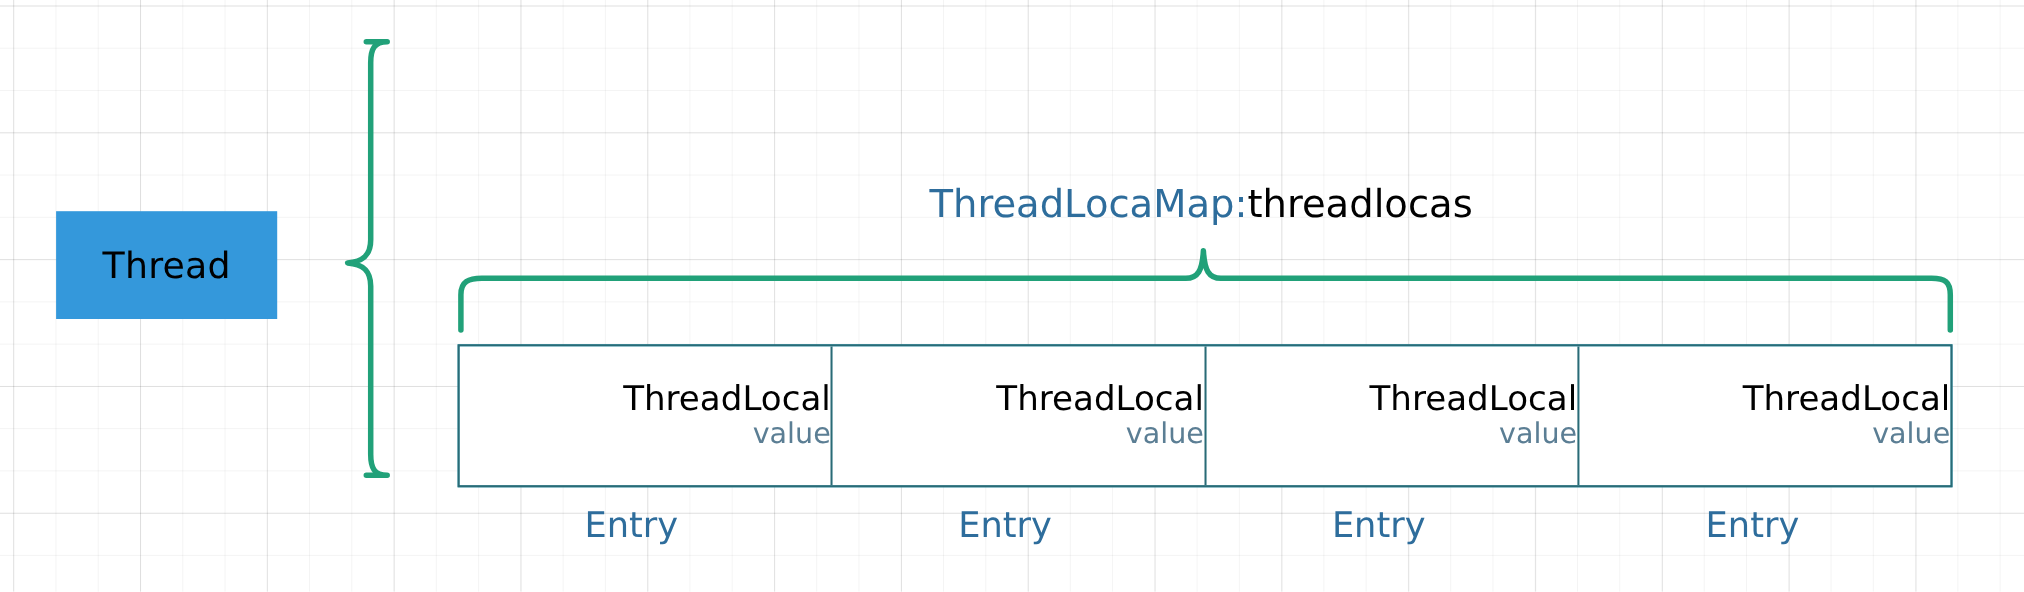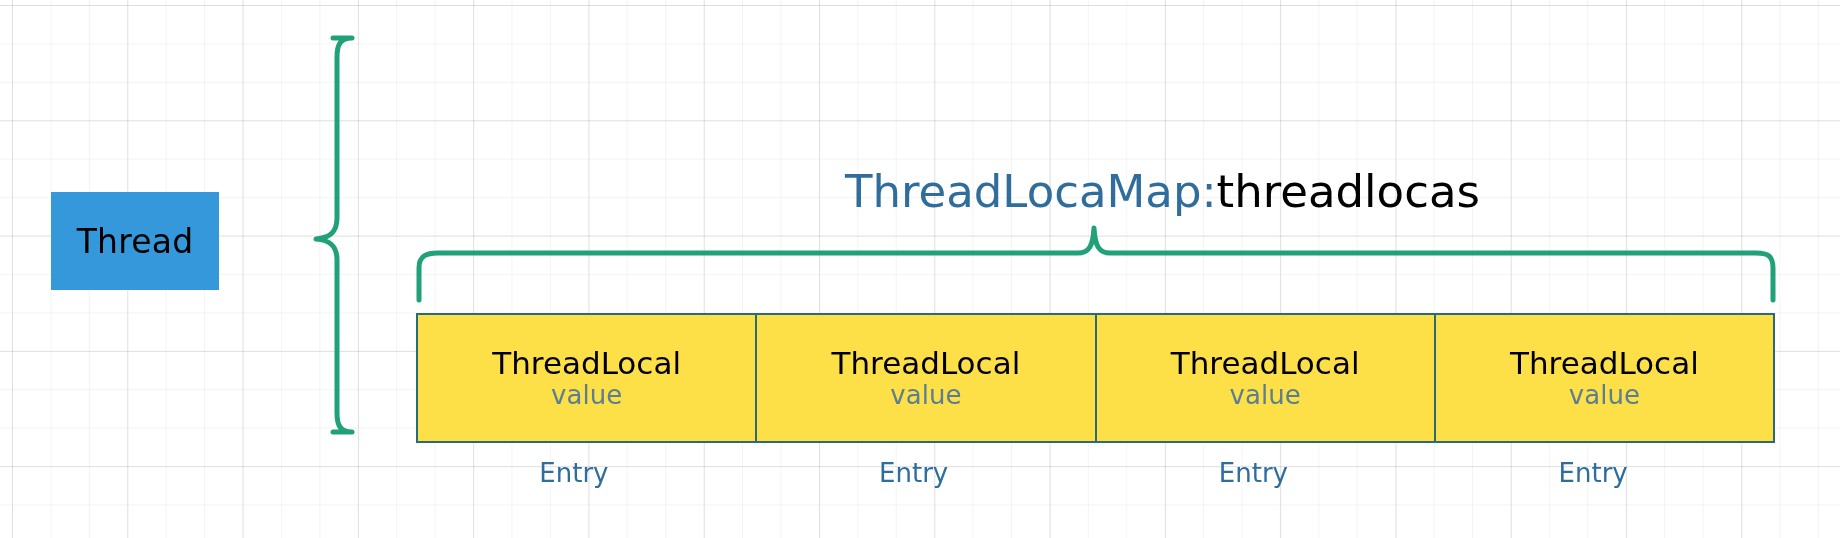--- a/index.html
+++ b/index.html
@@ -28,39 +28,39 @@
       38.43px 38.43px,
       38.43px 38.43px;
     background-position: 12px 5px, 12px 5px, 12px 5px, 12px 5px;
   }
 
   
   #thread-box {
     position: absolute;
     left: 51px;
     top: 192px;
-    width: 168px;
+    width: 201px;
     height: 98px;
     background: #3498db;
     display: flex;
     align-items: center;
     justify-content: center;
   }
   #thread-box .label {
     font-size: 33px;
     color: #000000;
     letter-spacing: 0.2px;
   }
 
   
   #map-title {
     position: absolute;
     left: 845px;
     top: 165px;
-    font-size: 45px;
+    font-size: 35px;
     white-space: nowrap;
     line-height: 1.2;
   }
   #map-title .t-key { color: #2e6d9c; }
   #map-title .t-val { color: #000000; }
 
   
   #entry-table {
     position: absolute;
     left: 416px;
@@ -72,23 +72,23 @@
     border: 2px solid #2a6b76;
     background: #2ba3bd;
   }
   .entry-cell {
     flex: 1 1 0;
     position: relative;
     box-sizing: border-box;
     border-right: 2px solid #2a6b76;
     display: flex;
     flex-direction: column;
-    align-items: center;
+    align-items: flex-end;
     justify-content: center;
-    background: #fde047;
+    background: #ffffff;
   }
   .entry-cell:last-child { border-right: none; }
   .entry-cell .cell-type {
     font-size: 31px;
     color: #000000;
     line-height: 1.12;
   }
   .entry-cell .cell-value {
     font-size: 26px;
     color: #5b7e94;
@@ -102,21 +102,21 @@
     top: 458px;
     width: 1359px;
     display: flex;
   }
   #entry-labels .entry-label-wrap {
     flex: 1 1 0;
     display: flex;
     justify-content: center;
   }
   #entry-labels .entry-label {
-    font-size: 26px;
+    font-size: 32px;
     color: #2e6d9c;
     transform: translateX(-12px);
   }
 
   
   #braces {
     position: absolute;
     left: 0;
     top: 0;
     width: 1840px;

